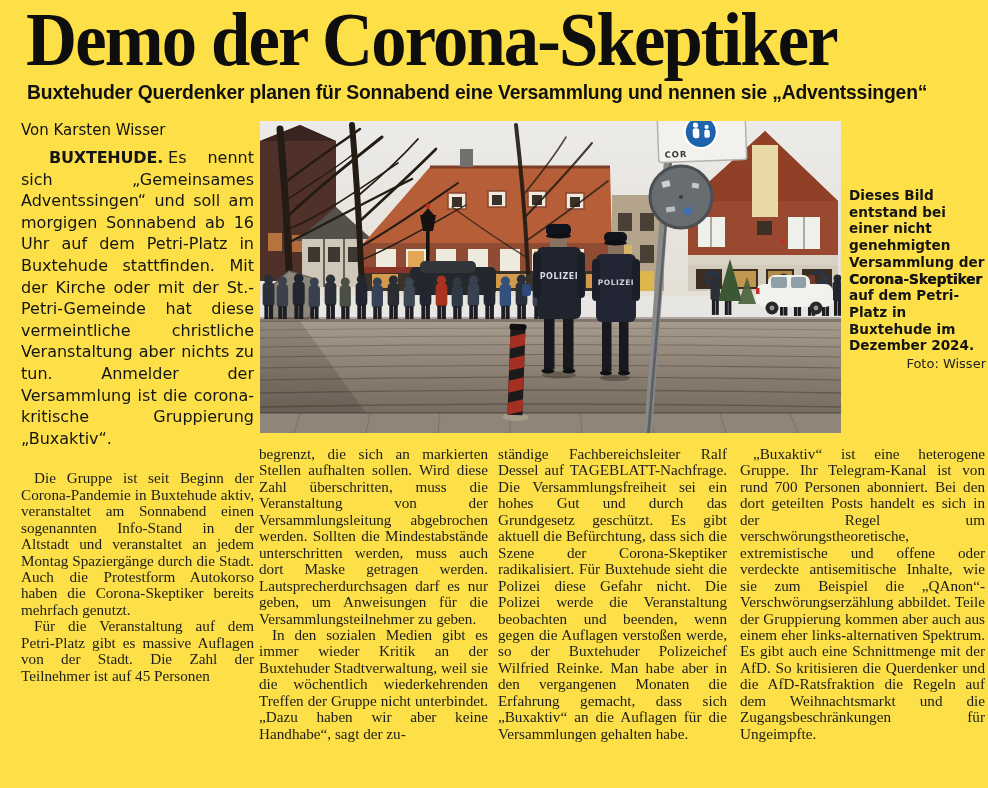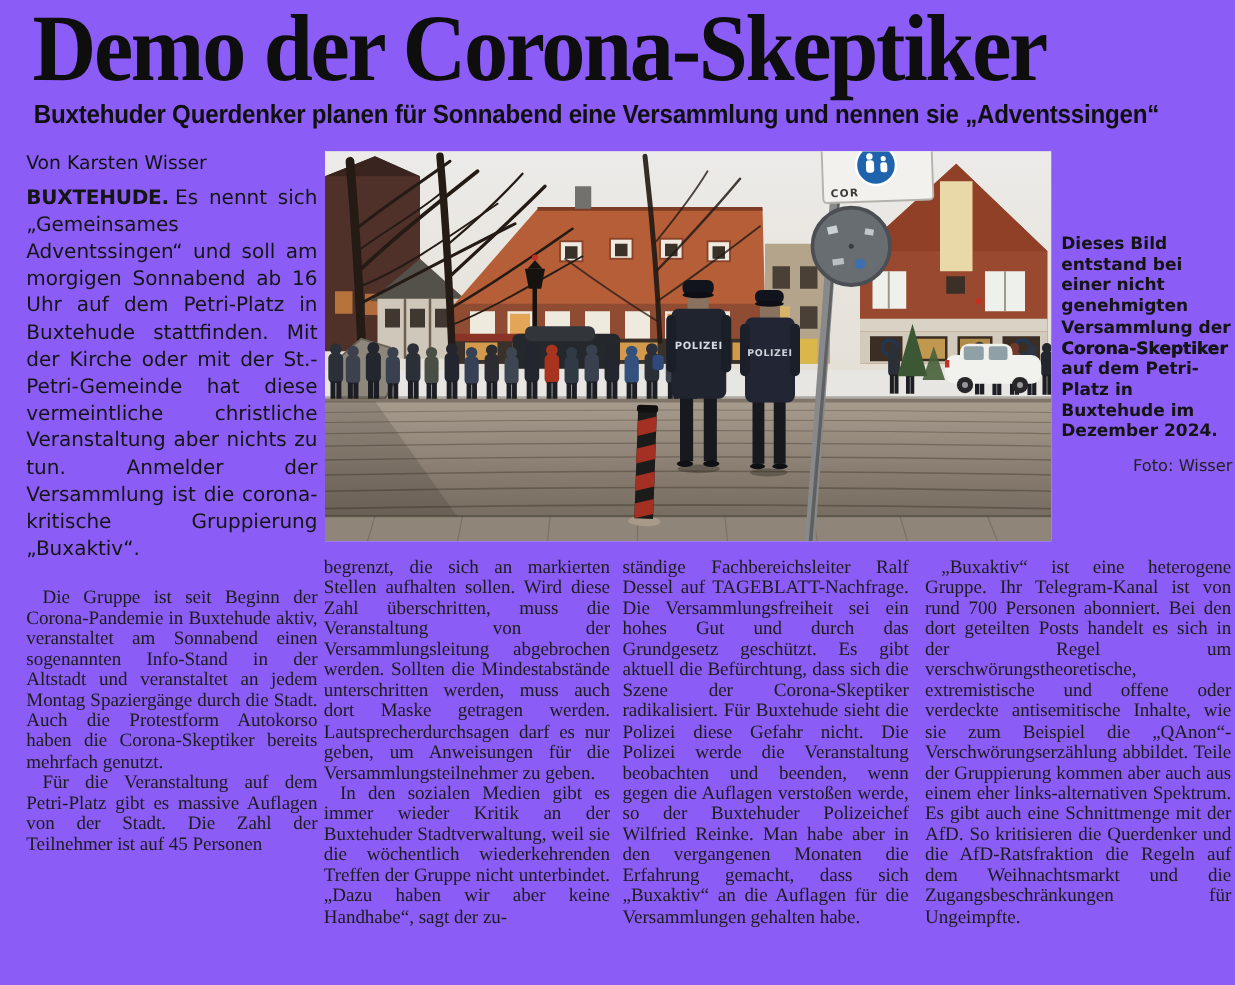--- a/index.html
+++ b/index.html
@@ -1,42 +1,42 @@
 <!DOCTYPE html>
 <html lang="de"><head>
 <meta charset="utf-8">
 <style>
   html,body{margin:0;padding:0;background:#e9e9e9;}
-  .page{position:relative;width:988px;height:788px;background:#8b5cf6;overflow:hidden;
+  .page{position:relative;width:988px;height:788px;background:#fde047;overflow:hidden;
         font-family:"Liberation Sans",sans-serif;color:#1a1a1a;}
   .headline{position:absolute;left:26px;top:-4px;margin:0;white-space:nowrap;
         font-family:"Liberation Serif",serif;font-weight:bold;font-size:76px;
         letter-spacing:-2px;color:#0e0e0e;transform:scaleX(.93);transform-origin:left top;}
   .subhead{position:absolute;left:27px;top:80px;white-space:nowrap;
         font-weight:bold;font-size:21px;color:#101010;}
   .subhead .cond{display:inline-block;transform:scaleX(.92);transform-origin:left top;letter-spacing:-.2px;}
   .byline{position:absolute;left:21px;top:121px;font-family:"DejaVu Sans",sans-serif;
         font-weight:normal;font-size:15px;color:#111;}
   .col{position:absolute;text-align:justify;hyphens:auto;-webkit-hyphens:auto;}
   .col p{margin:0;}
   .col1{left:21px;top:147px;width:233px;}
   .lead{font-family:"DejaVu Sans",sans-serif;font-size:16px;line-height:21.6px;color:#151515;text-align:justify;margin:0;}
-  .dateline{font-weight:bold;margin-right:5px;letter-spacing:-.2px;}
+  .dateline{font-weight:bold;margin-right:5px;letter-spacing:-.2px;margin-left:28px;}
   .serif{font-family:Liberation Serif, serif;font-size:15.2px;line-height:16.45px;color:#1c1c1c;}
   .col1 .serif{margin-top:21px;}
   .ind{text-indent:13px;}
   .col2{left:259px;top:446px;width:229px;}
   .col3{left:498px;top:446px;width:229px;}
   .col4{left:740px;top:446px;width:245px;}
   .photo{position:absolute;left:260px;top:121px;width:581px;height:312px;overflow:hidden;background:#e8e6e2;}
   .photo svg{display:block;}
   .caption{position:absolute;left:849px;top:187px;width:137px;
         font-family:"DejaVu Sans",sans-serif;font-weight:bold;font-size:13.6px;line-height:16.7px;color:#141414;}
   .caption .xb{text-shadow:.4px 0 0 currentColor;}
-  .credit{font-weight:normal;text-align:right;font-size:13px;margin-top:12px;color:#222;}
+  .credit{font-weight:normal;text-align:right;font-size:13px;margin-top:2px;color:#222;}
 </style>
 </head>
 <body>
 
 <div class="page">
 
   <h1 class="headline">Demo der Corona-Skeptiker</h1>
 
   <div class="subhead"><span class="cond">Buxtehuder Querdenker planen für Sonnabend eine Versammlung und nennen sie „Adventssingen“</span></div>
 

